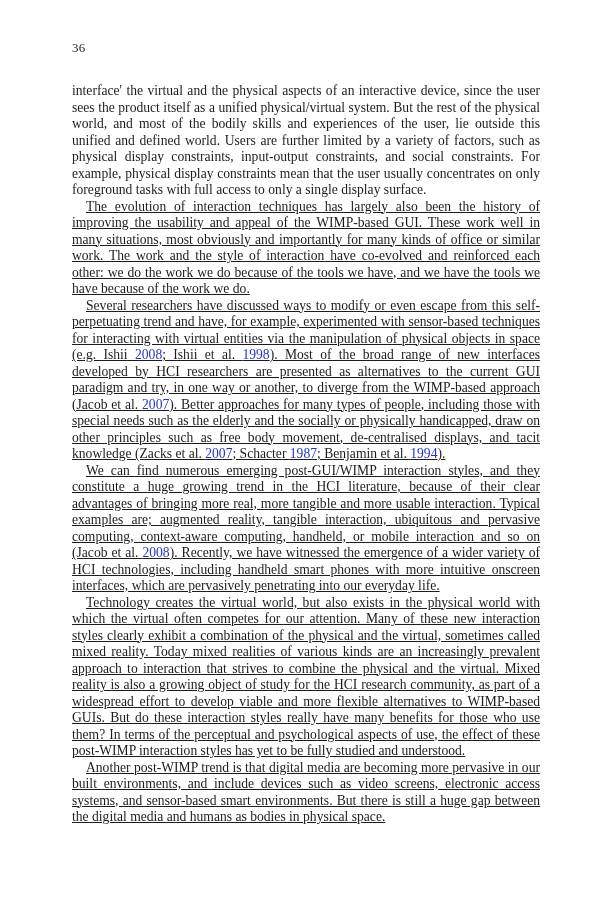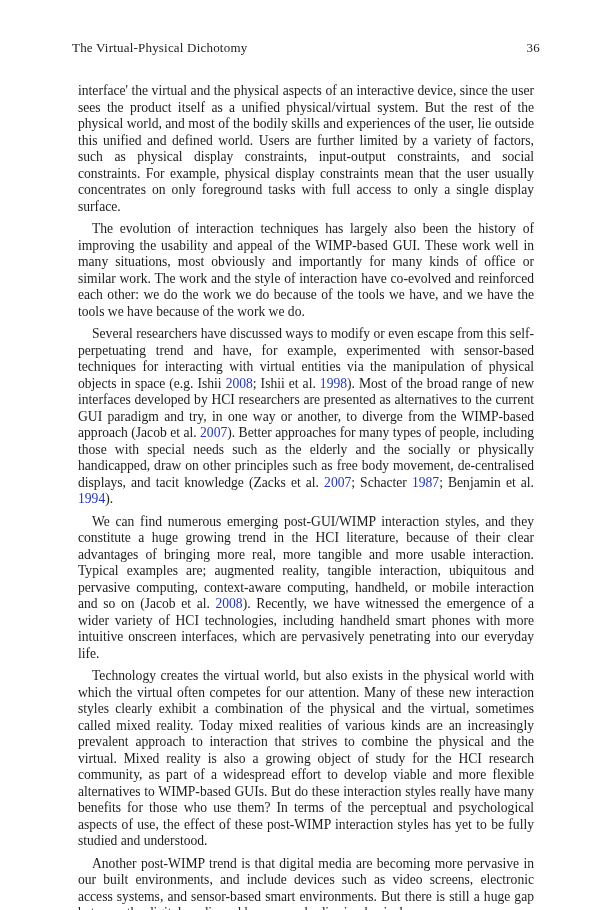--- a/index.html
+++ b/index.html
@@ -27,37 +27,37 @@
     margin-bottom: 27px;
   }
   .body-text {
     font-size: 13.6px;
     line-height: 16.5px;
     text-align: justify;
     -webkit-hyphens: auto;
     hyphens: auto;
   }
   .body-text p {
-    margin: 6px;
+    margin: 0;
     padding: 0;
   }
   .body-text p.indent {
     text-indent: 14px;
+    text-decoration: underline;
   }
   .cite {
     text-decoration: none;
     cursor: pointer;
   }
 </style>
 </head>
 <body>
 
 <div class="page">
   <header class="running-head">
-    <span>The Virtual-Physical Dichotomy</span>
     <span>36</span>
   </header>
   <main class="body-text" id="paragraphs" style="color: rgb(28, 28, 28);">
       <p><span>interface' the virtual and the physical aspects of an interactive device, since the user sees the product itself as a unified physical/virtual system. But the rest of the physical world, and most of the bodily skills and experiences of the user, lie outside this unified and defined world. Users are further limited by a variety of factors, such as physical display constraints, input-output constraints, and social constraints. For example, physical display constraints mean that the user usually concentrates on only foreground tasks with full access to only a single display surface.</span></p>
       <p class="indent"><span>The evolution of interaction techniques has largely also been the history of improving the usability and appeal of the WIMP-based GUI. These work well in many situations, most obviously and importantly for many kinds of office or similar work. The work and the style of interaction have co-evolved and reinforced each other: we do the work we do because of the tools we have, and we have the tools we have because of the work we do.</span></p>
       <p class="indent"><span>Several researchers have discussed ways to modify or even escape from this self-perpetuating trend and have, for example, experimented with sensor-based techniques for interacting with virtual entities via the manipulation of physical objects in space (e.g. Ishii </span><a class="cite" style="color: rgb(33, 53, 196);">2008</a><span>; Ishii et al. </span><a class="cite" style="color: rgb(33, 53, 196);">1998</a><span>). Most of the broad range of new interfaces developed by HCI researchers are presented as alternatives to the current GUI paradigm and try, in one way or another, to diverge from the WIMP-based approach (Jacob et al. </span><a class="cite" style="color: rgb(33, 53, 196);">2007</a><span>). Better approaches for many types of people, including those with special needs such as the elderly and the socially or physically handicapped, draw on other principles such as free body movement, de-centralised displays, and tacit knowledge (Zacks et al. </span><a class="cite" style="color: rgb(33, 53, 196);">2007</a><span>; Schacter </span><a class="cite" style="color: rgb(33, 53, 196);">1987</a><span>; Benjamin et al. </span><a class="cite" style="color: rgb(33, 53, 196);">1994</a><span>).</span></p>
       <p class="indent"><span>We can find numerous emerging post-GUI/WIMP interaction styles, and they constitute a huge growing trend in the HCI literature, because of their clear advantages of bringing more real, more tangible and more usable interaction. Typical examples are; augmented reality, tangible interaction, ubiquitous and pervasive computing, context-aware computing, handheld, or mobile interaction and so on (Jacob et al. </span><a class="cite" style="color: rgb(33, 53, 196);">2008</a><span>). Recently, we have witnessed the emergence of a wider variety of HCI technologies, including handheld smart phones with more intuitive onscreen interfaces, which are pervasively penetrating into our everyday life.</span></p>
       <p class="indent"><span>Technology creates the virtual world, but also exists in the physical world with which the virtual often competes for our attention. Many of these new interaction styles clearly exhibit a combination of the physical and the virtual, sometimes called mixed reality. Today mixed realities of various kinds are an increasingly prevalent approach to interaction that strives to combine the physical and the virtual. Mixed reality is also a growing object of study for the HCI research community, as part of a widespread effort to develop viable and more flexible alternatives to WIMP-based GUIs. But do these interaction styles really have many benefits for those who use them? In terms of the perceptual and psychological aspects of use, the effect of these post-WIMP interaction styles has yet to be fully studied and understood.</span></p>
       <p class="indent"><span>Another post-WIMP trend is that digital media are becoming more pervasive in our built environments, and include devices such as video screens, electronic access systems, and sensor-based smart environments. But there is still a huge gap between the digital media and humans as bodies in physical space.</span></p>
     </main>

